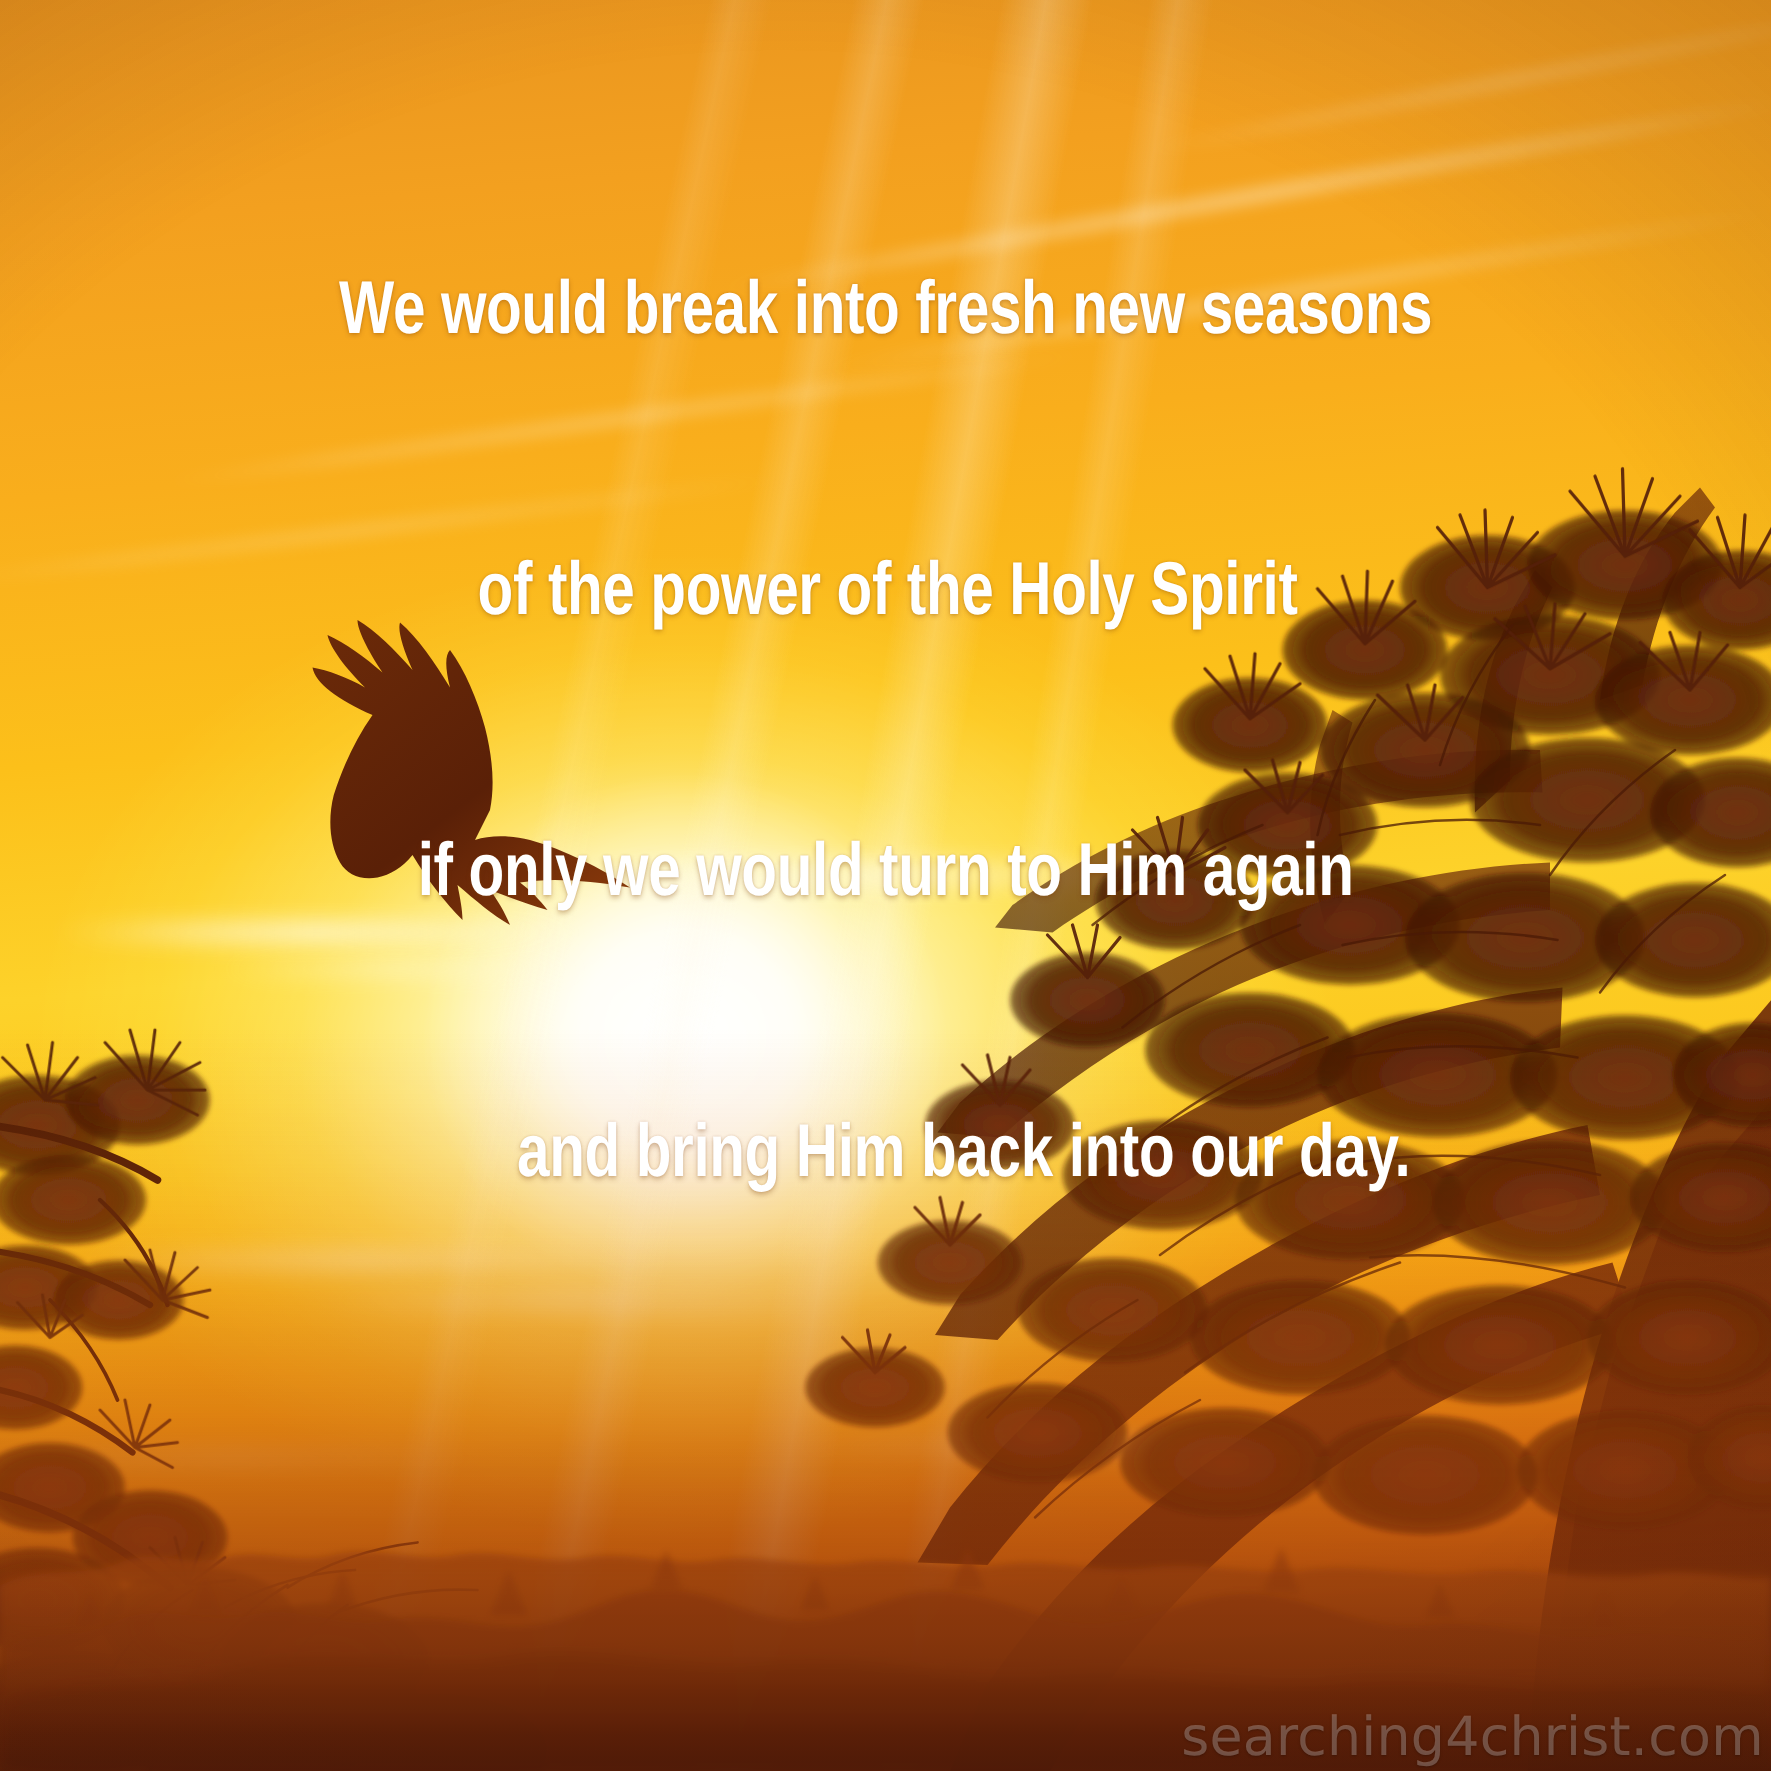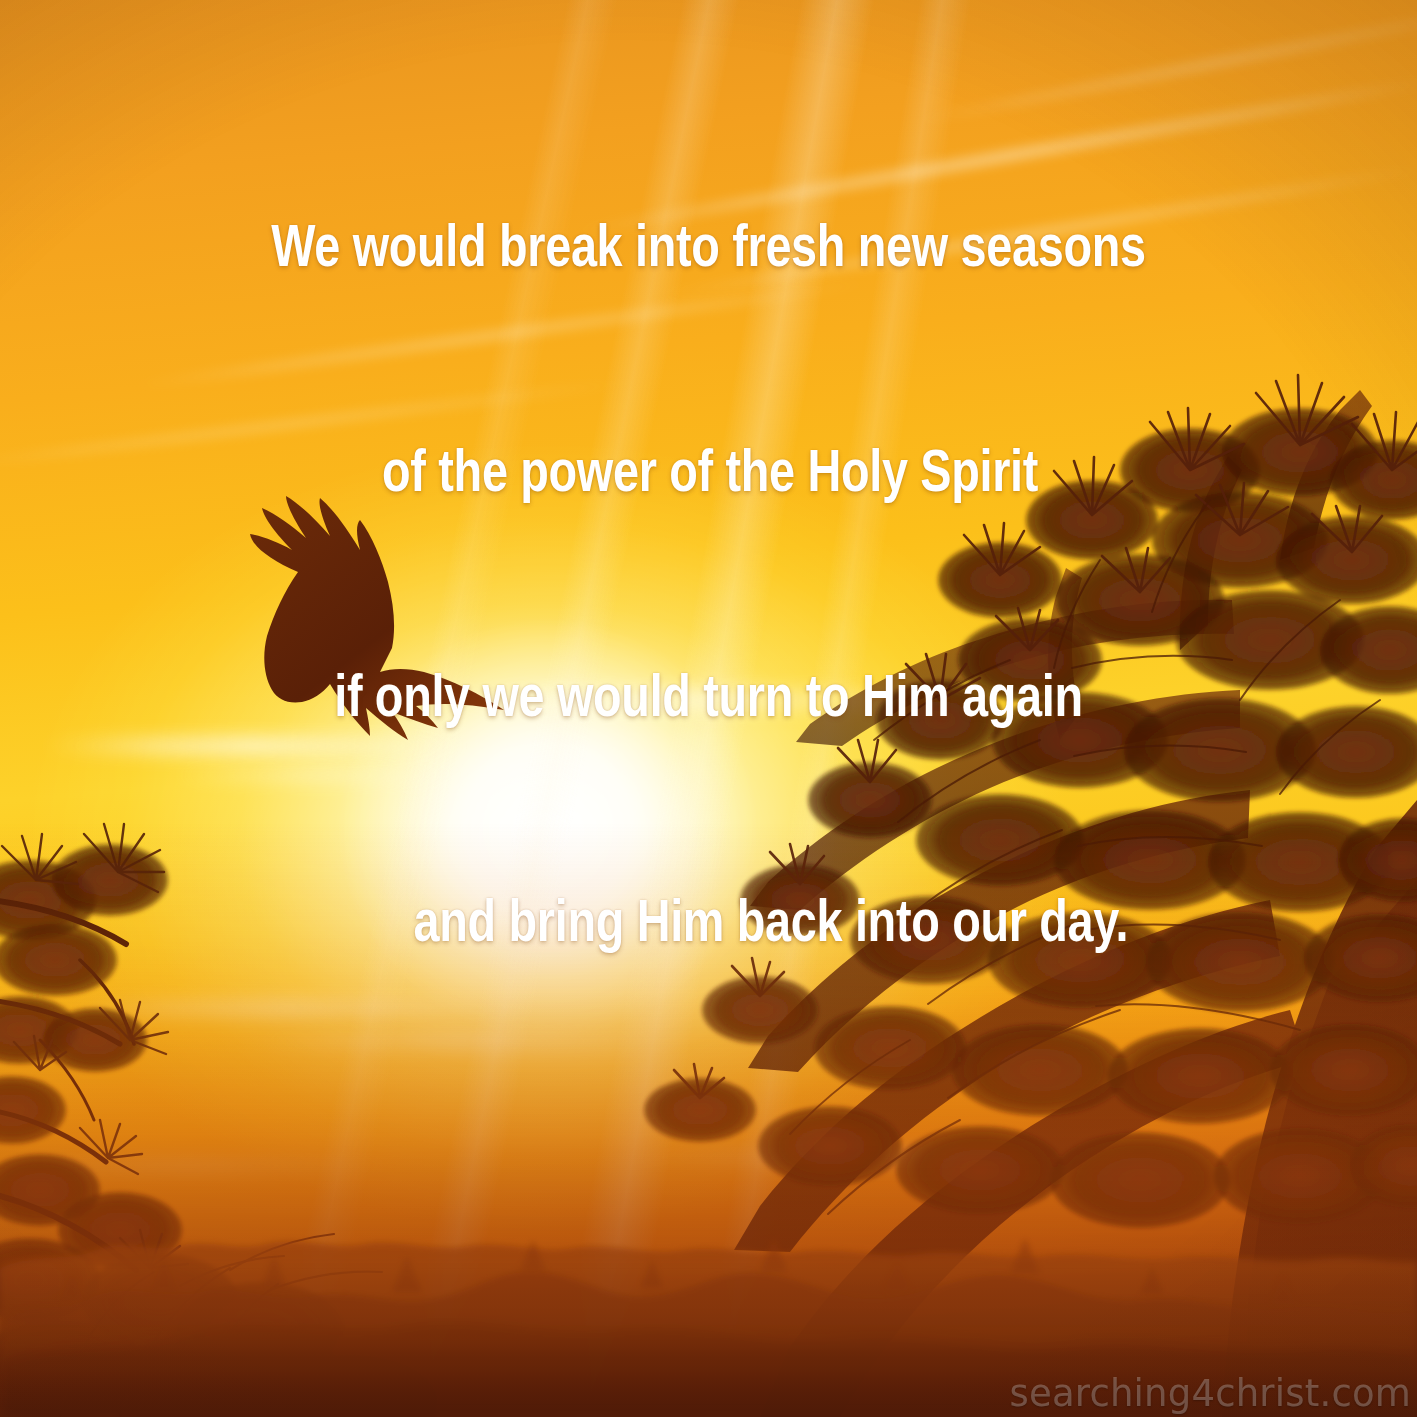--- a/index.html
+++ b/index.html
@@ -128,21 +128,21 @@
   #quote .qline.l1 { padding-left: 0px;  }
   #quote .qline.l2 { padding-left: 4px;  }
   #quote .qline.l3 { padding-left: -10px; }
   #quote .qline.l4 { padding-left: 160px; }
 
   
   #watermark {
     position: absolute;
     right: 6px;
     bottom: 2px;
-    font-size: 37px;
+    font-size: 43px;
     font-family: "DejaVu Sans", sans-serif;
     font-weight: 400;
     color: rgba(228,220,214,0.30);
     letter-spacing: 0.2px;
     user-select: none;
     text-shadow: 0 1px 2px rgba(0,0,0,0.25);
   }
 
   
   svg.sil { position: absolute; overflow: visible; }

